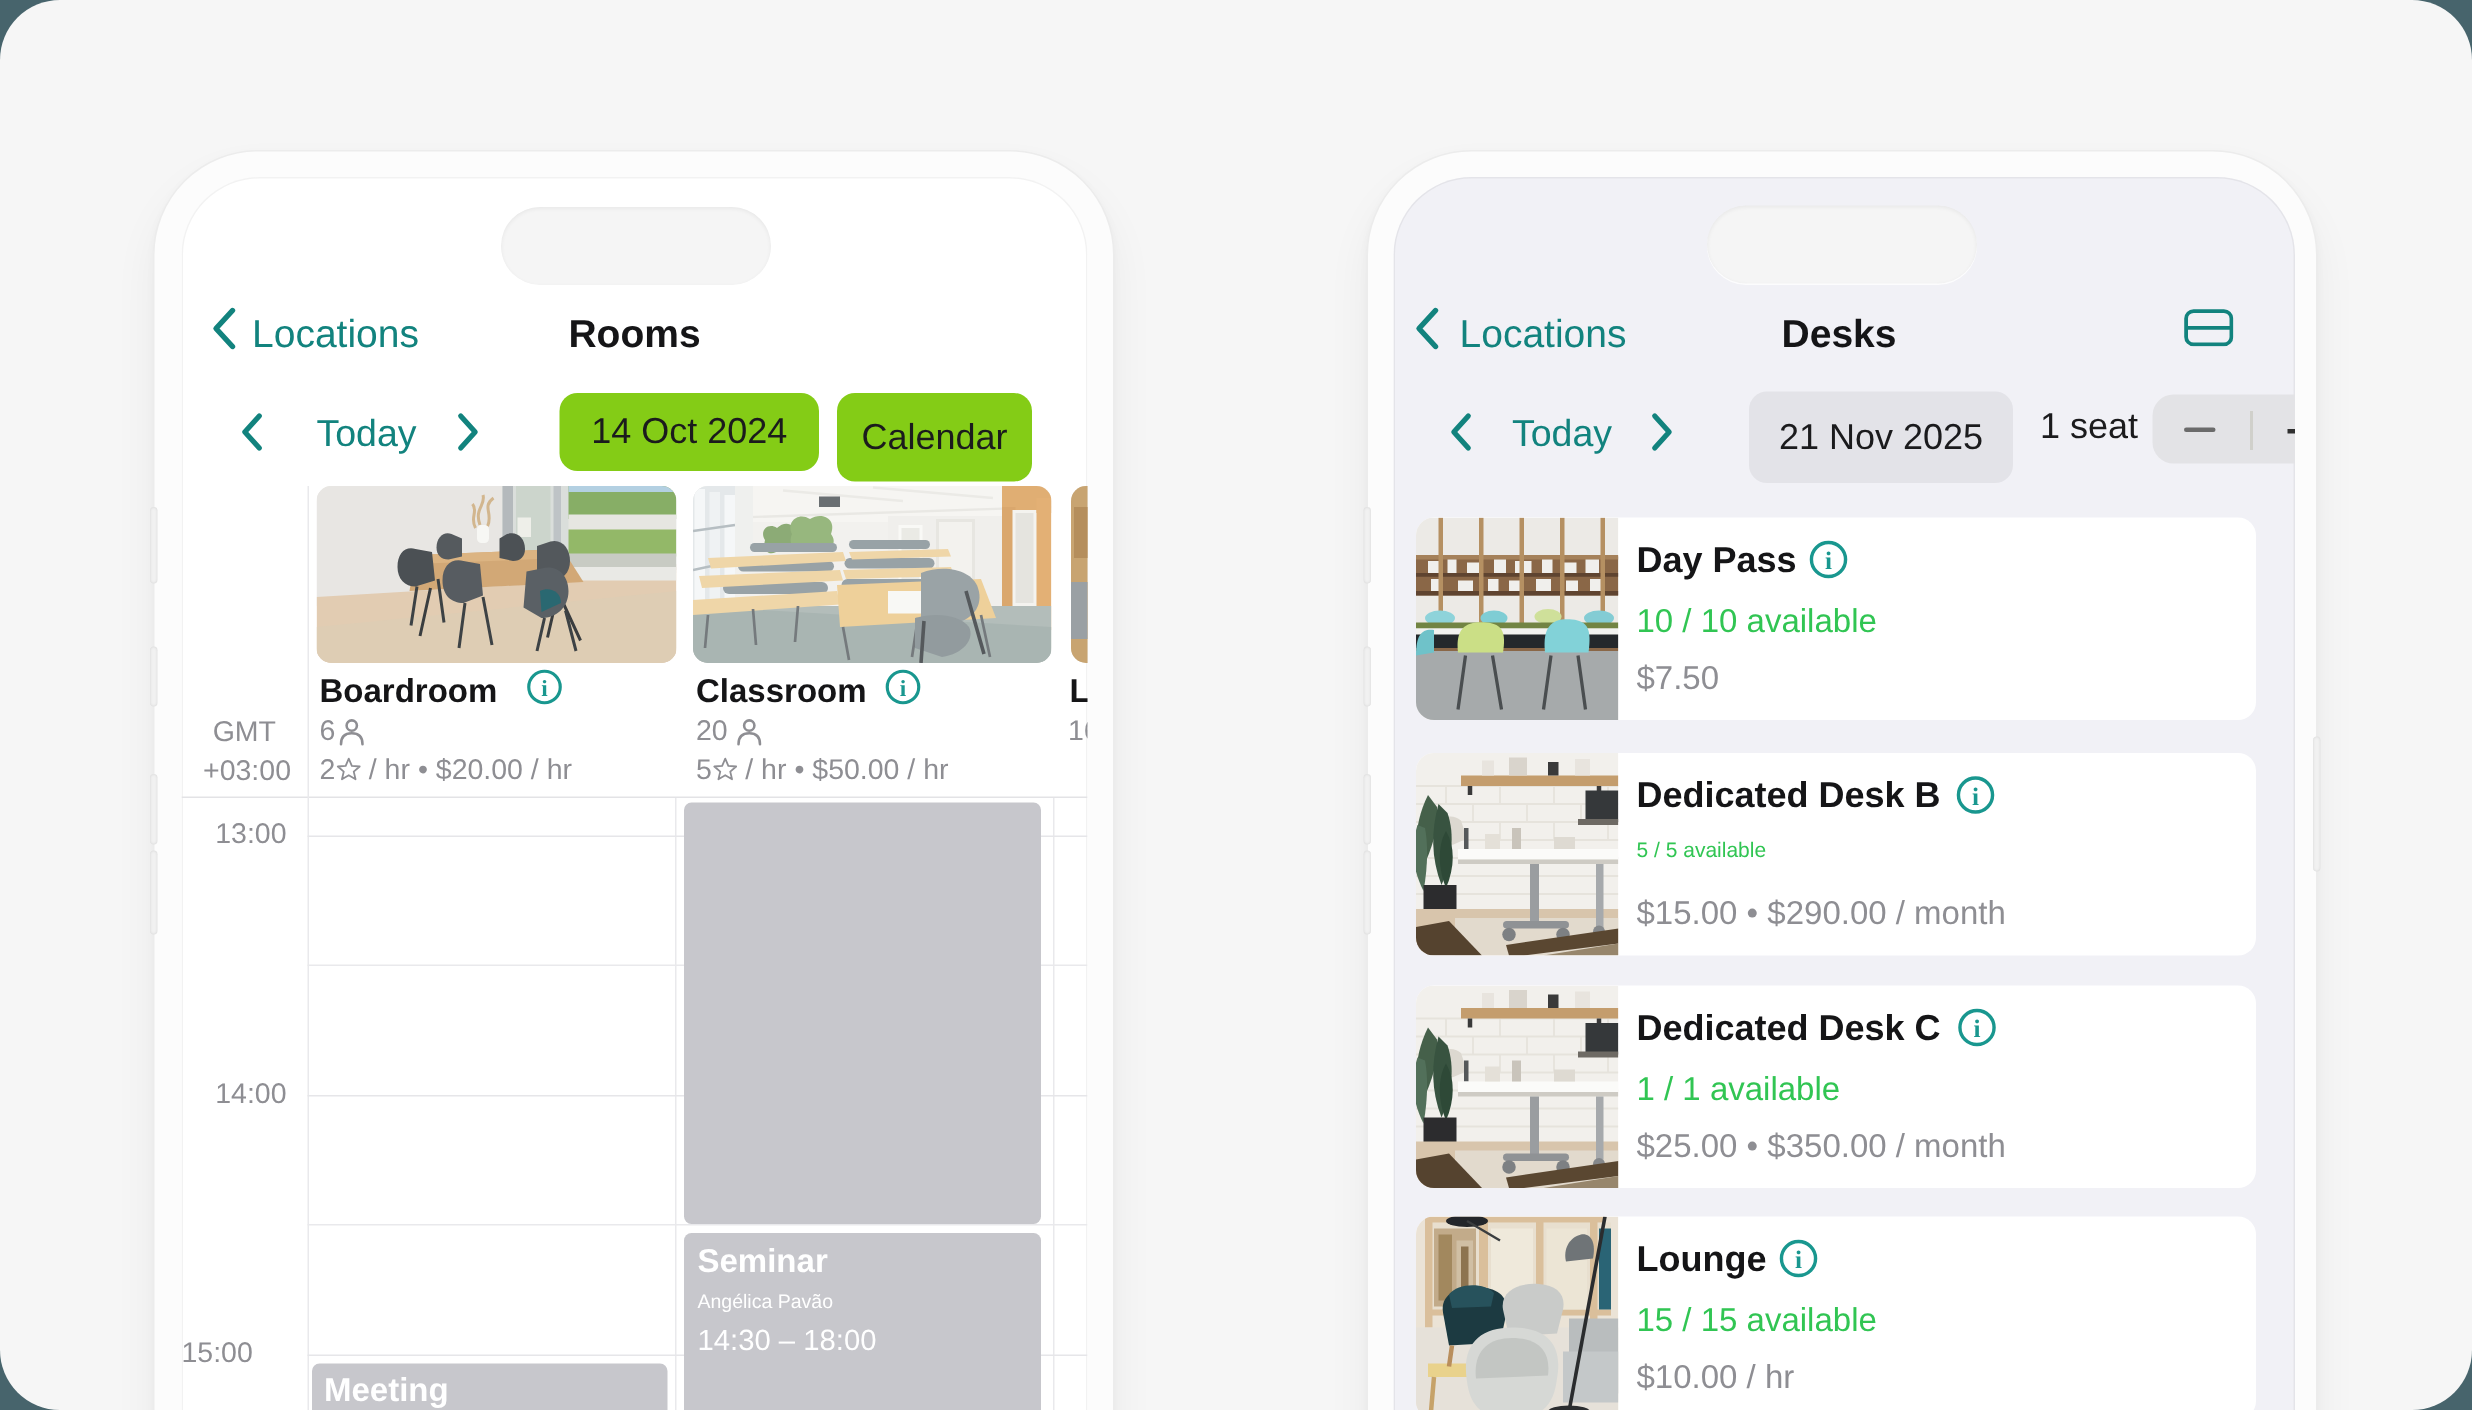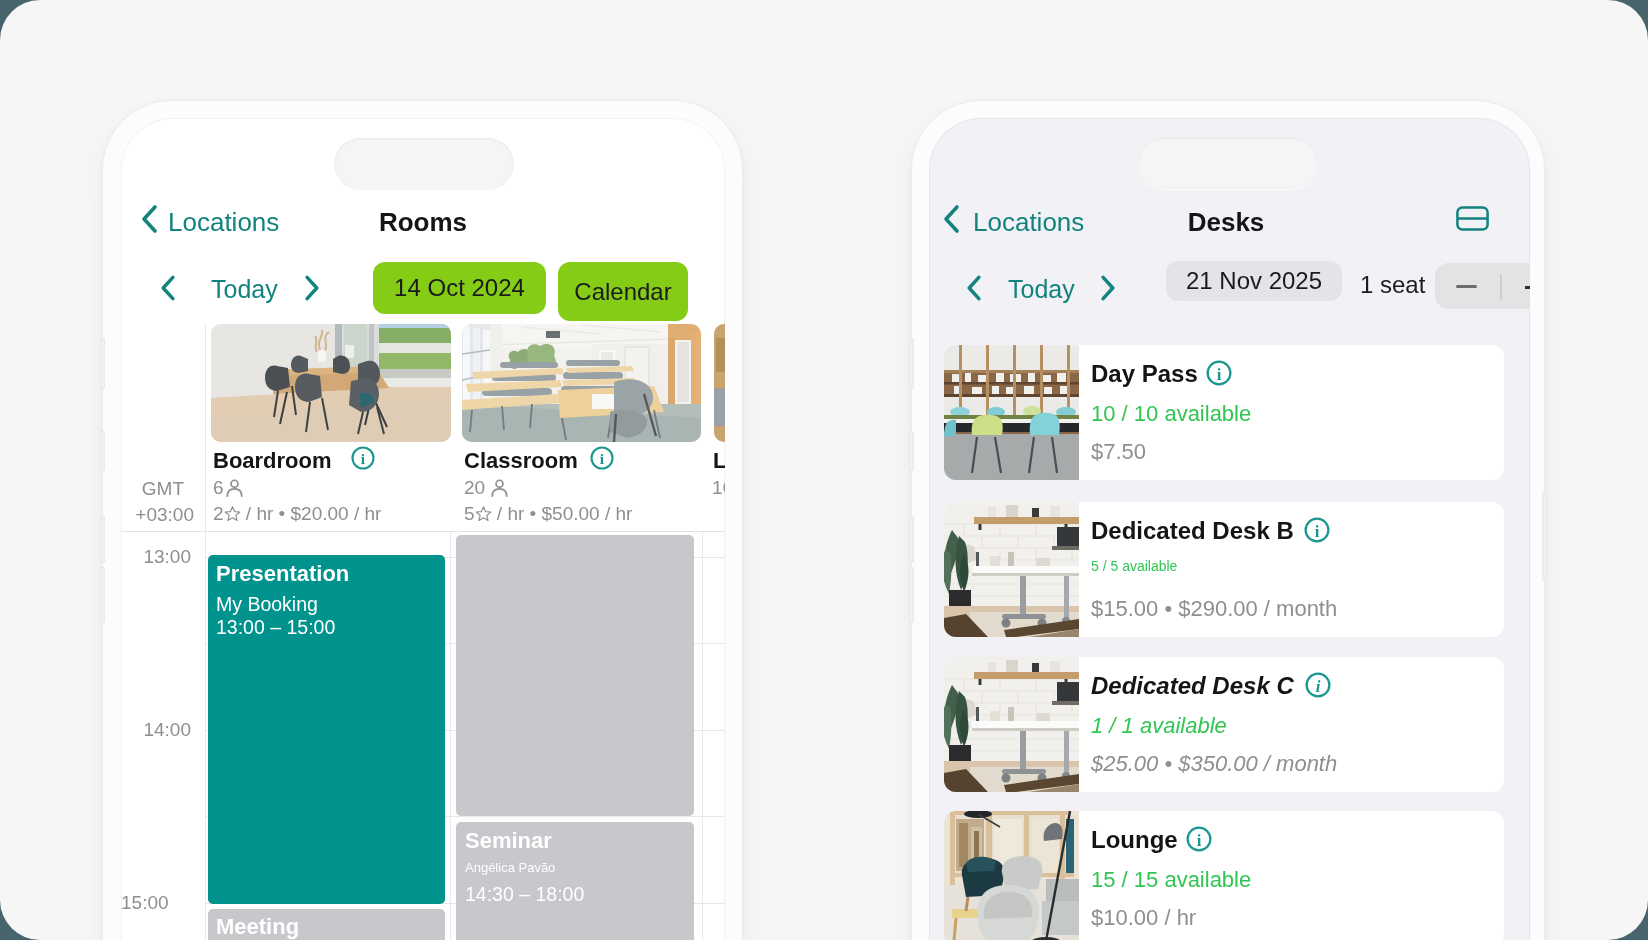--- a/index.html
+++ b/index.html
@@ -207,25 +207,20 @@
       <div class="hline" style="left:84px;top:785px;width:520px;background:#e6e6e9;"></div>
 
       <div class="abs g19" style="left:0;top:428px;width:70px;text-align:right;">13:00</div>
 
       <div class="abs g19" style="left:0;top:601px;width:70px;text-align:right;">14:00</div>
 
       <div class="abs g19" style="left:0;top:774px;width:70px;text-align:left;">15:00</div>
 
       <div class="ev" style="left:335px;top:416.5px;width:238px;height:281px;background:#c7c7cc;"></div>
 
-      <div class="ev" style="left:87px;top:436.5px;width:237px;height:349px;background:#00928c;">
-        <div class="abs evt" style="left:8px;top:6px;font-size:22px;font-weight:bold;">Presentation</div>
-        <div class="abs evt" style="left:8px;top:38px;font-size:19.5px;">My Booking</div>
-        <div class="abs evt" style="left:8px;top:61px;font-size:19.5px;">13:00 – 15:00</div>
-      </div>
 
       <div class="ev" style="left:335px;top:703.5px;width:238px;height:160px;background:#c7c7cc;">
         <div class="abs evt" style="left:9px;top:6px;font-size:22px;font-weight:bold;">Seminar</div>
         <div class="abs evt" style="left:9px;top:38px;font-size:13px;">Angélica Pavão</div>
         <div class="abs evt" style="left:9px;top:61px;font-size:19.5px;">14:30 – 18:00</div>
       </div>
 
       <div class="ev" style="left:87px;top:791px;width:237px;height:70px;background:#c7c7cc;">
         <div class="abs evt" style="left:8px;top:5px;font-size:22px;font-weight:bold;">Meeting</div>
       </div>
@@ -262,21 +257,21 @@
       <svg class="abs" style="left:37px;top:157px;" width="15" height="26" viewBox="0 0 14 24">
           <path d="M12 2 L3 12 L12 22" fill="none" stroke="#12837e" stroke-width="3.2" stroke-linecap="round" stroke-linejoin="round"></path>
         </svg>
 
       <div class="abs teal" style="left:79px;top:157px;font-size:25px;">Today</div>
 
       <svg class="abs" style="left:172px;top:157px;" width="15" height="26" viewBox="0 0 14 24">
           <path d="M2 2 L11 12 L2 22" fill="none" stroke="#12837e" stroke-width="3.2" stroke-linecap="round" stroke-linejoin="round"></path>
         </svg>
 
-      <div class="pill" style="left:237px;top:143px;width:176px;height:40px;background:#e3e3e8;">21 Nov 2025</div>
+      <div class="pill" style="left:237px;top:143px;width:176px;height:61px;background:#e3e3e8;">21 Nov 2025</div>
 
       <div class="abs" style="left:431px;top:153px;font-size:24px;color:#1b1b1d;">1 seat</div>
 
       <div class="abs" style="left:506px;top:145px;width:120px;height:46px;border-radius:14px;background:#e3e3e6;"></div>
       <div class="abs" style="left:527px;top:167px;width:21px;height:3px;background:#6b6b6b;border-radius:2px;"></div>
       <div class="abs" style="left:571px;top:156px;width:2px;height:26px;background:#d0d0cb;"></div>
       <div class="abs" style="left:596px;top:167.5px;width:5px;height:3px;background:#303030;"></div>
 
       <div class="abs" style="left:15px;top:227px;width:560px;height:135px;background:#ffffff;border-radius:12px;">
 
@@ -402,21 +397,21 @@
         <svg class="abs" style="left:360px;top:15px;" width="26" height="26" viewBox="0 0 24 24">
             <circle cx="12" cy="12" r="10.5" fill="none" stroke="#19978f" stroke-width="2.1"></circle>
             <text x="12" y="18" text-anchor="middle" font-family="Liberation Serif" font-weight="bold" font-size="15.5" fill="#19978f">i</text>
           </svg>
 
         <div class="abs" style="left:147px;top:56px;font-size:14px;color:#31c553;">5 / 5 available</div>
 
         <div class="abs" style="left:147px;top:94px;font-size:22px;color:#8e8e93;">$15.00 • $290.00 / month</div>
       </div>
 
-      <div class="abs" style="left:15px;top:539px;width:560px;height:135px;background:#ffffff;border-radius:12px;font-style:italic;">
+      <div class="abs" style="left:15px;top:539px;width:560px;height:135px;background:#ffffff;border-radius:12px;">
 
         <div class="abs" style="left:0;top:0;width:135px;height:135px;border-radius:12px 0 0 12px;overflow:hidden;"><svg width="135" height="135" viewBox="0 0 135 135" preserveAspectRatio="none">
 <rect width="135" height="135" fill="#f2f0ec"></rect>
 <g stroke="#e6e3dc" stroke-width="1.2" fill="none">
 <line x1="0" y1="22" x2="135" y2="22"></line>
                 <line x1="0" y1="34" x2="135" y2="34"></line>
                 <line x1="0" y1="46" x2="135" y2="46"></line>
                 <line x1="0" y1="58" x2="135" y2="58"></line>
                 <line x1="0" y1="70" x2="135" y2="70"></line>
                 <line x1="0" y1="82" x2="135" y2="82"></line>

